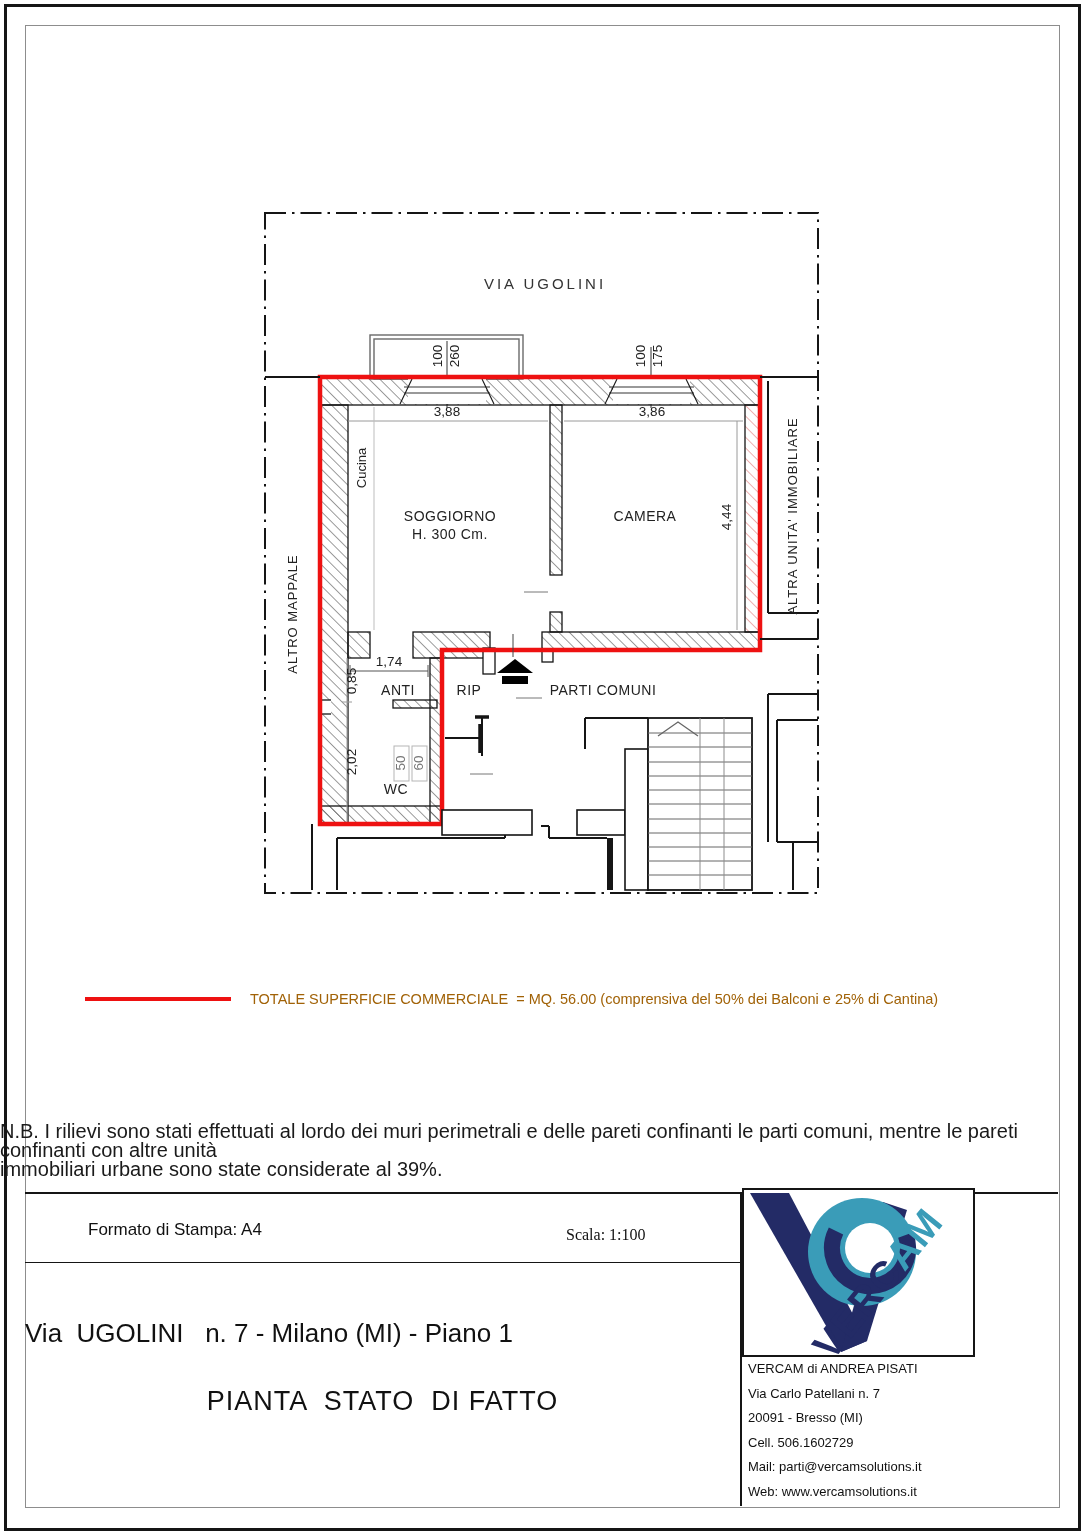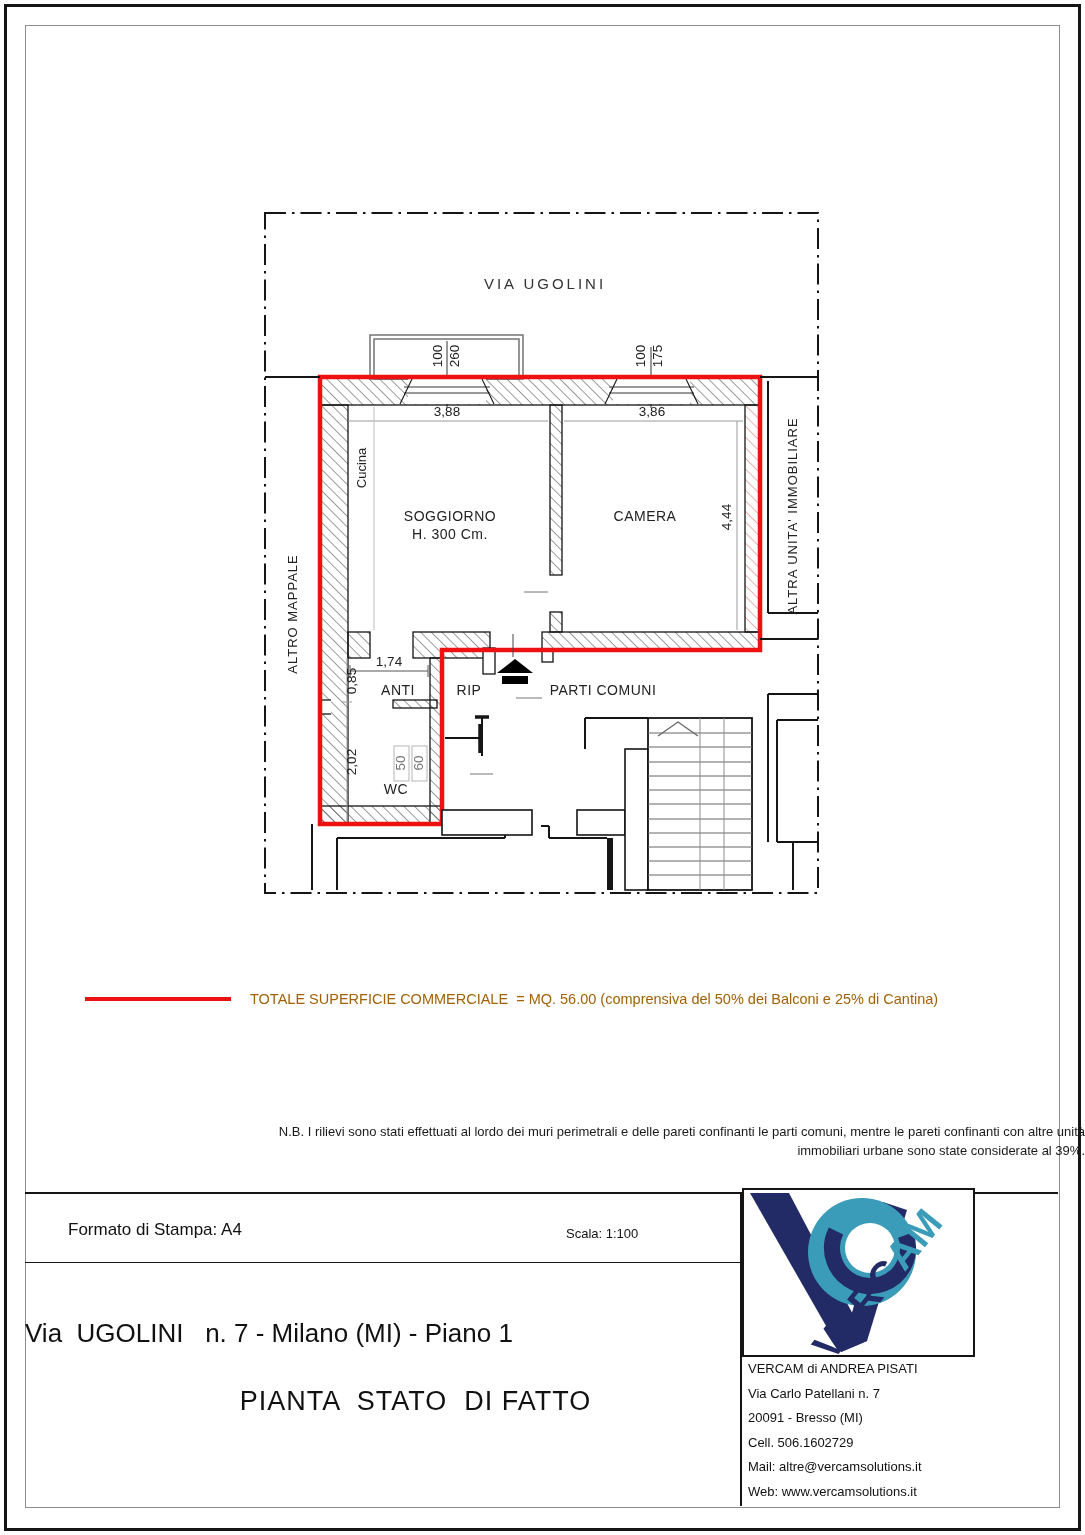--- a/index.html
+++ b/index.html
@@ -9,28 +9,28 @@
   #inner-frame{left:25px;top:25px;width:1033px;height:1481px;border:1px solid #8d8d8d;}
   #plan-svg{left:0;top:0;}
   svg text{font-family:"Liberation Sans",sans-serif;fill:#222;}
   .room-lbl{font-size:14px;letter-spacing:.5px;}
   .dim-lbl{font-size:13.5px;}
   .small-lbl{font-size:13px;}
   .street-lbl{font-size:15px;letter-spacing:3px;fill:#333;}
   .gray-lbl{fill:#777;}
   #legend-line{left:85px;top:997px;width:146px;height:4px;background:#ee1111;}
   #legend-text{left:250px;top:991px;font-size:14.5px;color:#a16207;white-space:pre;}
-  #note{left:0;top:1122px;width:1085px;text-align:right;font-size:13px;line-height:19px;color:#1a1a1a;}
+  #note{left:0;top:1122px;width:1085px;text-align:left;font-size:20px;line-height:19px;color:#1a1a1a;}
   #tb-top{left:25px;top:1192px;width:1033px;border-top:2px solid #151515;}
   #tb-mid{left:25px;top:1262px;width:715px;border-top:1.5px solid #151515;}
   #tb-vline{left:740px;top:1192px;height:314px;border-left:2px solid #151515;}
-  #formato{left:68px;top:1220px;font-size:17px;color:#111;}
-  #scala{left:566px;top:1226px;font-size:13px;color:#111;}
+  #formato{left:88px;top:1220px;font-size:17px;color:#111;}
+  #scala{left:566px;top:1226px;font-size:16px;color:#111;font-family:Liberation Serif, serif;}
   #addr-title{left:25px;top:1318px;width:774px;text-align:left;font-size:26px;color:#111;white-space:pre;}
-  #draw-title{left:25px;top:1386px;width:715px;text-align:center;font-size:27px;color:#111;white-space:pre;letter-spacing:1px;padding-left:33px;}
+  #draw-title{left:25px;top:1386px;width:715px;text-align:center;font-size:27px;color:#111;white-space:pre;letter-spacing:1px;}
   #logo-box{left:742px;top:1188px;width:229px;height:165px;border:2px solid #151515;background:#fff;}
   #contact{left:748px;top:1357px;font-size:13px;line-height:24.6px;color:#111;}
 </style>
 </head>
 <body>
 
 <div class="abs" id="outer-frame"></div>
 <div class="abs" id="inner-frame"></div>
 
 <svg class="abs" id="plan-svg" width="1085" height="1535" viewBox="0 0 1085 1535">
@@ -237,15 +237,15 @@
       <tspan fill="#232b66">VERC</tspan><tspan fill="#3a9cb8">AM</tspan>
     </text>
   </svg>
 </div>
 
 <div class="abs" id="contact">
   <div>VERCAM di ANDREA PISATI</div>
   <div>Via Carlo Patellani n. 7</div>
   <div>20091 - Bresso (MI)</div>
   <div>Cell. 506.1602729</div>
-  <div>Mail: altre@vercamsolutions.it</div>
+  <div>Mail: parti@vercamsolutions.it</div>
   <div>Web: www.vercamsolutions.it</div>
 </div>
 
 </body></html>

